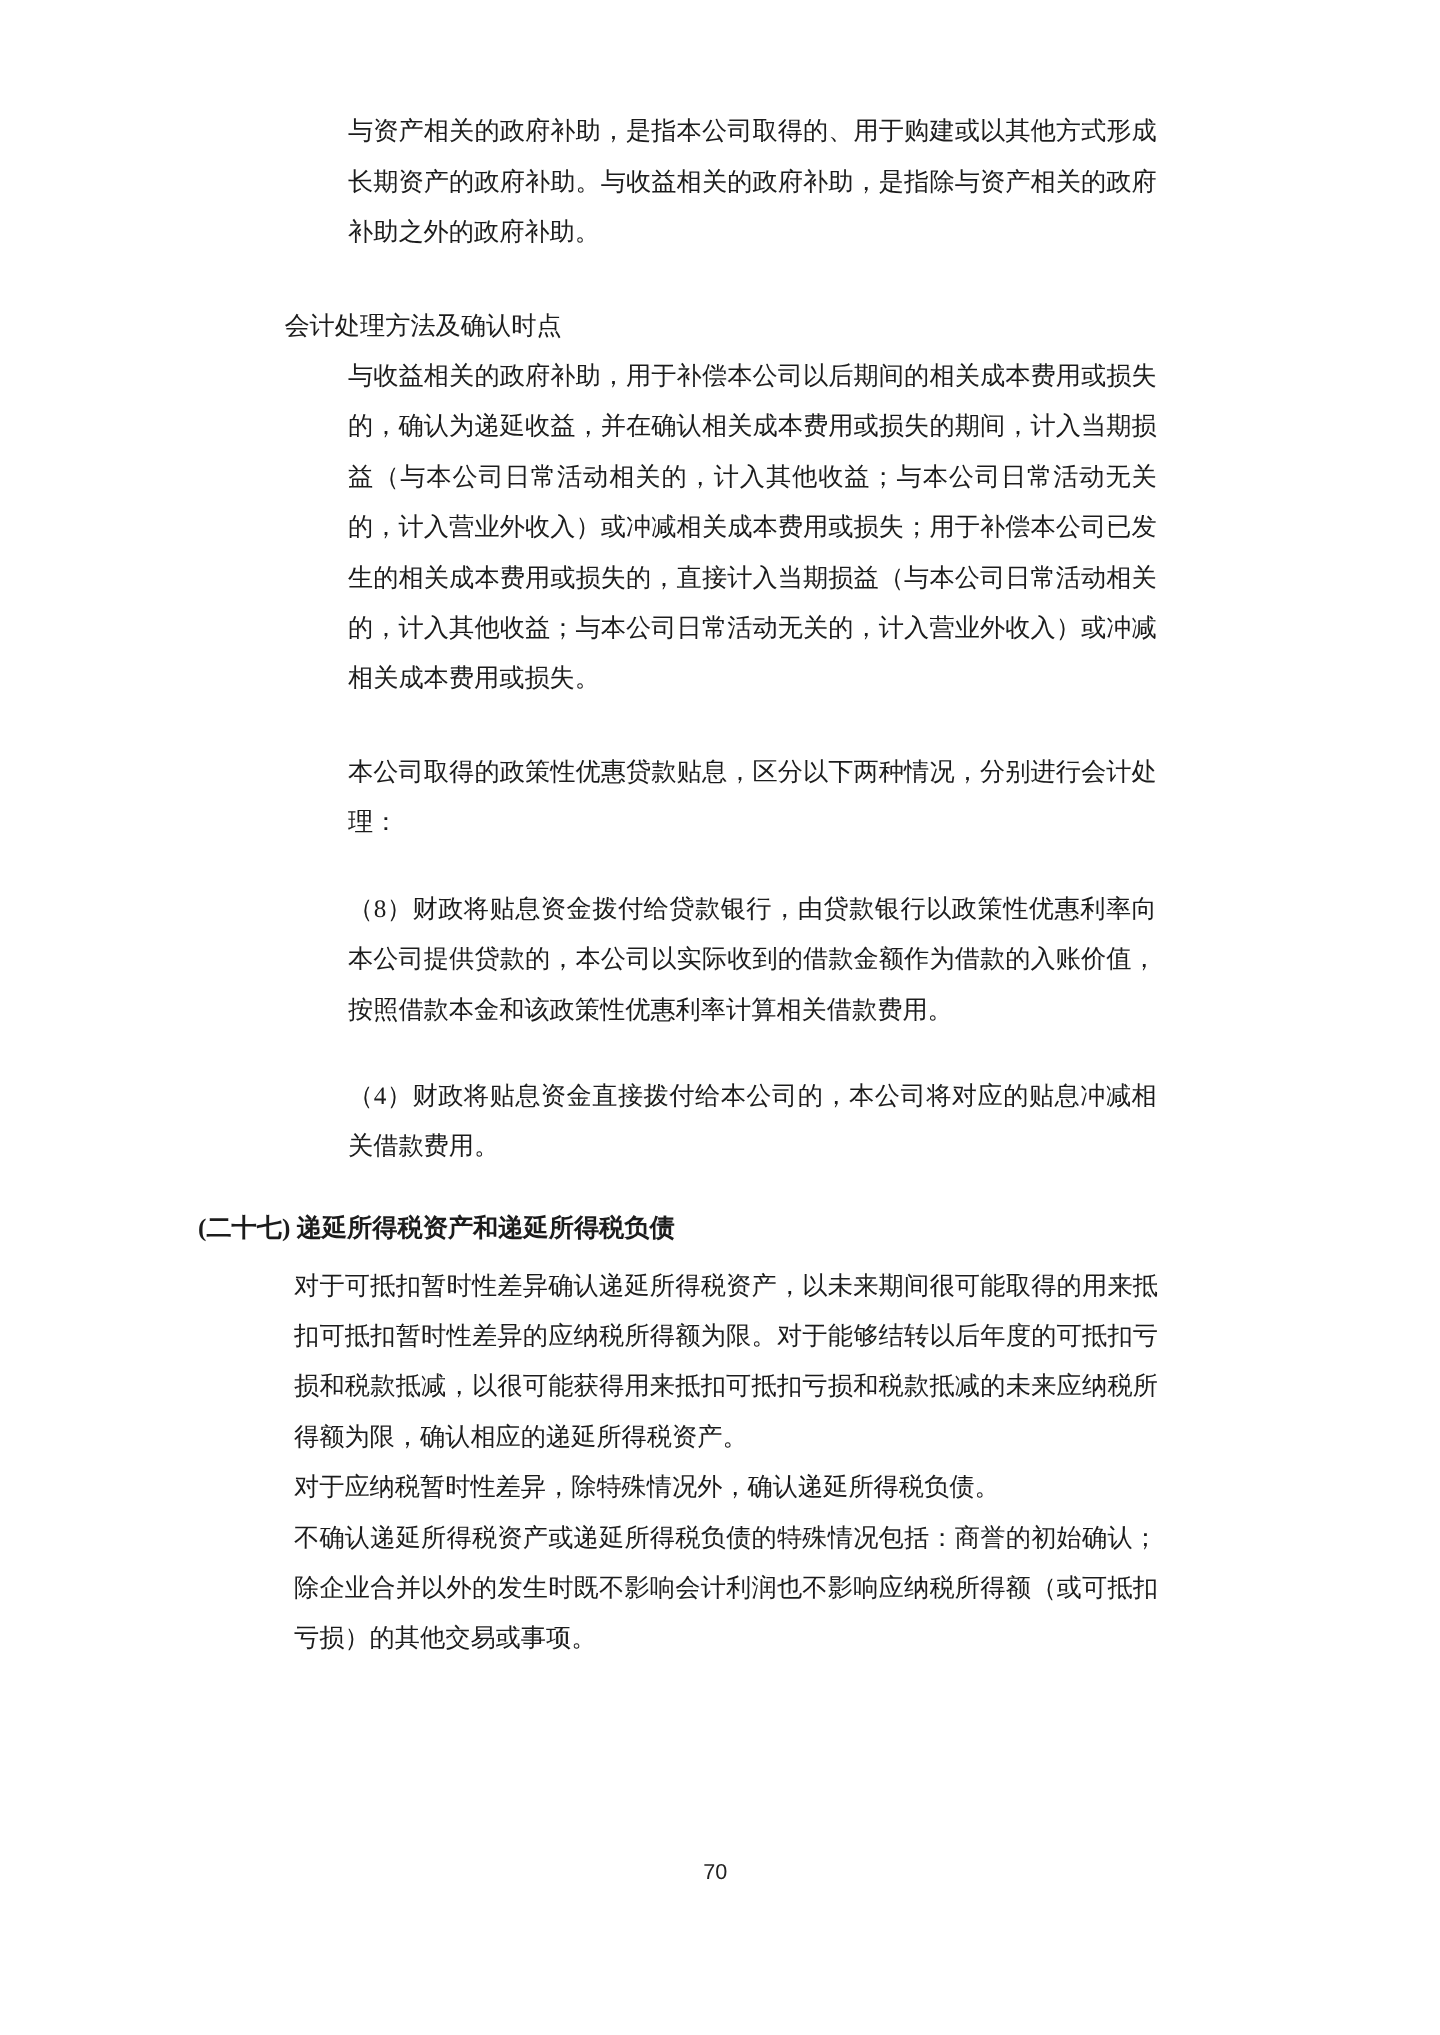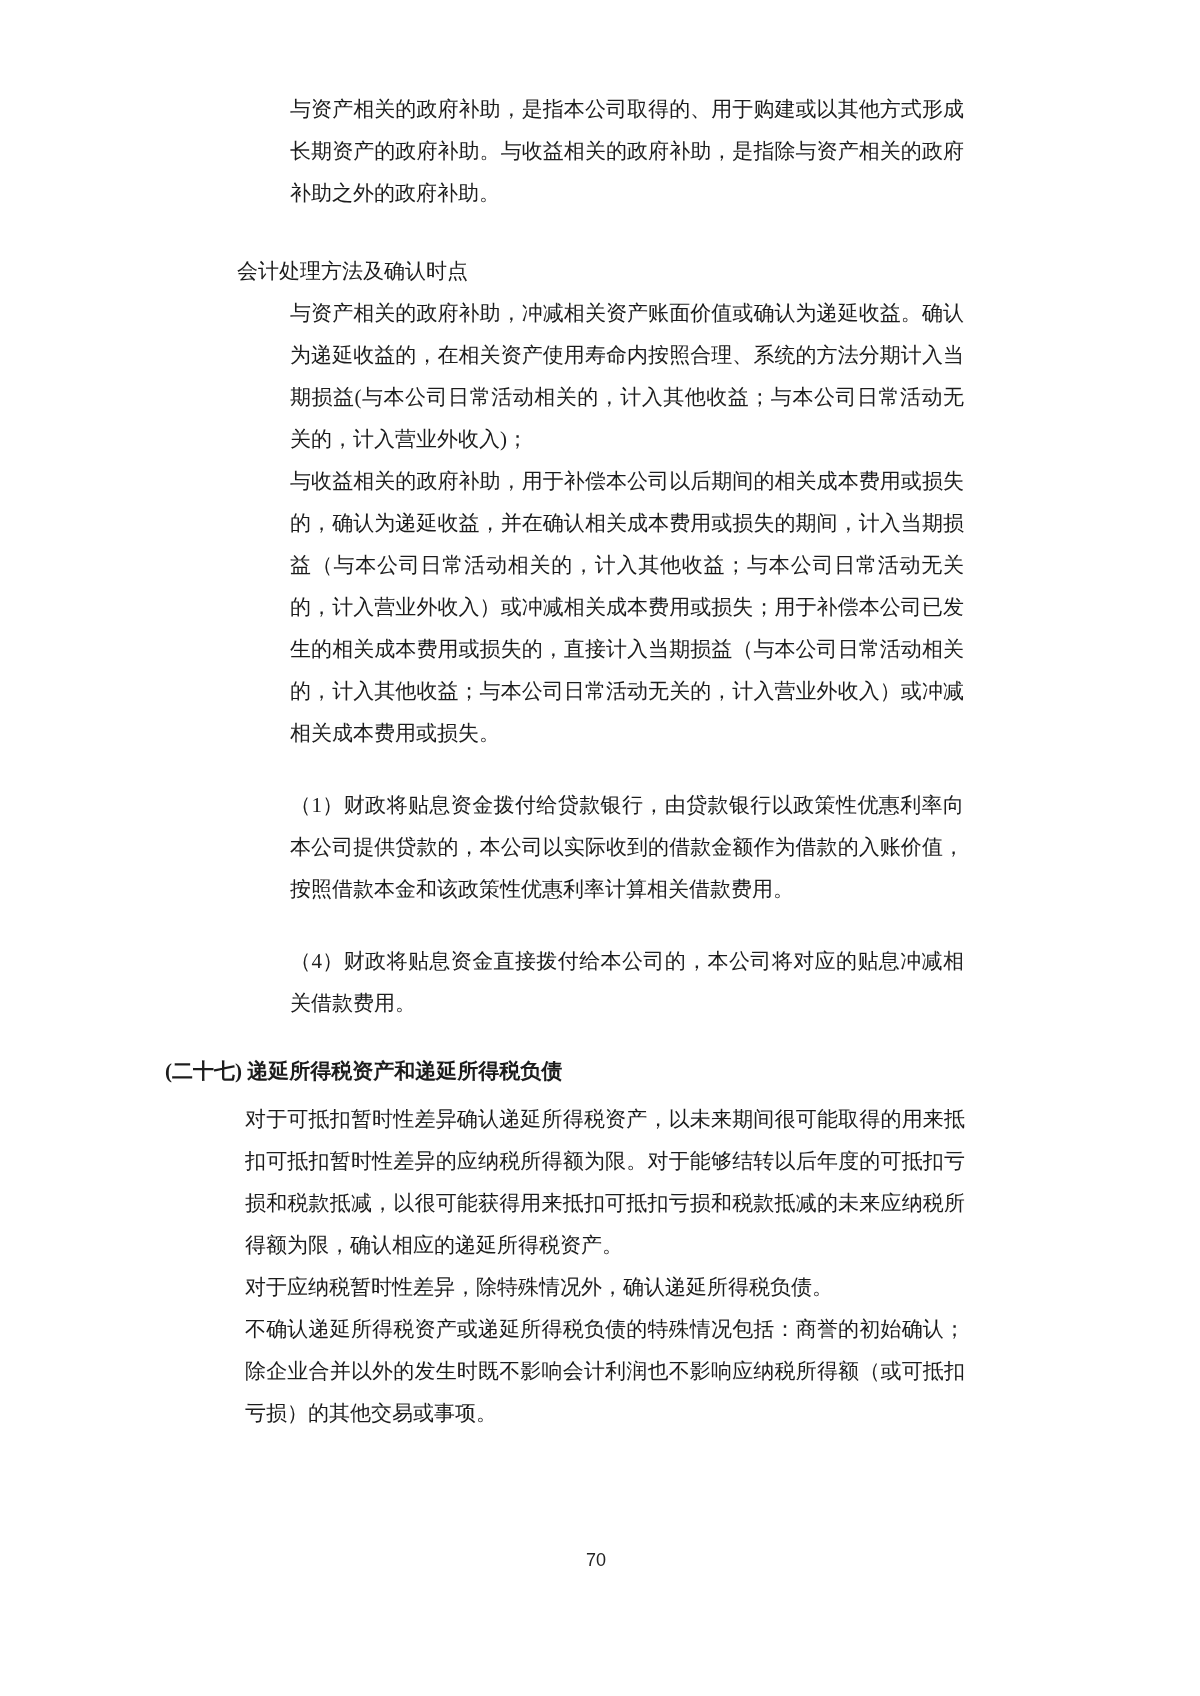--- a/index.html
+++ b/index.html
@@ -76,26 +76,26 @@
 </head>
 <body>
 
 <div class="page">
 
   <p class="para indent-3">与资产相关的政府补助，是指本公司取得的、用于购建或以其他方式形成长期资产的政府补助。与收益相关的政府补助，是指除与资产相关的政府补助之外的政府补助。</p>
 
   <h3 class="subheading">会计处理方法及确认时点</h3>
 
   <div class="block">
-    <p class="para indent-3">与资产相关的政府补助，冲减相关资产账面价值或确认为递延收益。确认为递延收益的，在相关资产使用寿命内按照合理、系统的方法分期计入当期损益(与本公司日常活动相关的，计入其他收益；与本公司日常活动无关的，计入营业外收入)；</p>
     <p class="para indent-3">与收益相关的政府补助，用于补偿本公司以后期间的相关成本费用或损失的，确认为递延收益，并在确认相关成本费用或损失的期间，计入当期损益（与本公司日常活动相关的，计入其他收益；与本公司日常活动无关的，计入营业外收入）或冲减相关成本费用或损失；用于补偿本公司已发生的相关成本费用或损失的，直接计入当期损益（与本公司日常活动相关的，计入其他收益；与本公司日常活动无关的，计入营业外收入）或冲减相关成本费用或损失。</p>
   </div>
 
+  <p class="para indent-3 gap-lg">本公司取得的政策性优惠贷款贴息，区分以下两种情况，分别进行会计处理：</p>
 
-  <p class="para indent-3 gap-md">（1）财政将贴息资金拨付给贷款银行，由贷款银行以政策性优惠利率向本公司提供贷款的，本公司以实际收到的借款金额作为借款的入账价值，按照借款本金和该政策性优惠利率计算相关借款费用。</p>
+  <p class="para indent-3 gap-md">（8）财政将贴息资金拨付给贷款银行，由贷款银行以政策性优惠利率向本公司提供贷款的，本公司以实际收到的借款金额作为借款的入账价值，按照借款本金和该政策性优惠利率计算相关借款费用。</p>
 
   <p class="para indent-3 gap-md">（4）财政将贴息资金直接拨付给本公司的，本公司将对应的贴息冲减相关借款费用。</p>
 
   <h2 class="section-heading">
     <span class="sec-label">(二十七)</span>
     <span class="sec-title">递延所得税资产和递延所得税负债</span>
   </h2>
 
   <div class="block">
     <p class="para indent-2">对于可抵扣暂时性差异确认递延所得税资产，以未来期间很可能取得的用来抵扣可抵扣暂时性差异的应纳税所得额为限。对于能够结转以后年度的可抵扣亏损和税款抵减，以很可能获得用来抵扣可抵扣亏损和税款抵减的未来应纳税所得额为限，确认相应的递延所得税资产。</p>

